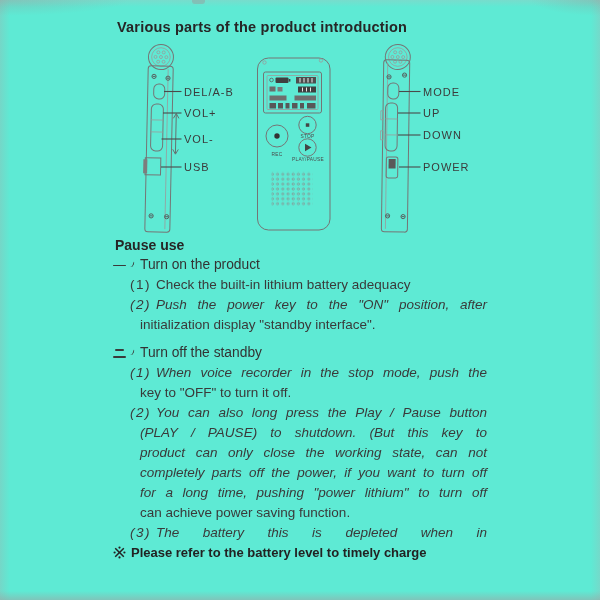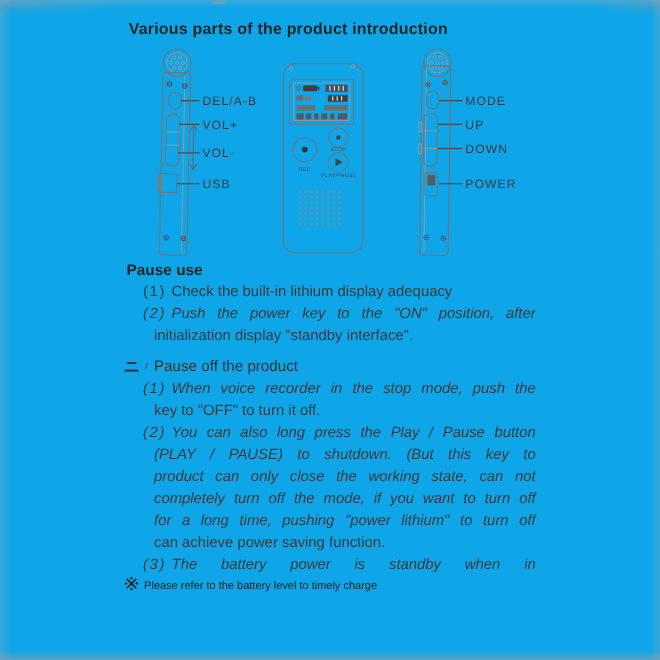--- a/index.html
+++ b/index.html
@@ -1,17 +1,17 @@
 <!DOCTYPE html>
 <html><head>
 <meta charset="utf-8">
 <style>
   html,body{margin:0;padding:0;}
   #page{
-    position:relative;width:600px;height:600px;background:#0ea5e9;
+    position:relative;width:600px;height:600px;background:#5eead4;
     font-family:"Liberation Sans", sans-serif;color:#3d3d3d;overflow:hidden;
   }
   
   .vg{position:absolute;pointer-events:none;}
   .vg-left{left:0;top:0;width:10px;height:600px;background:linear-gradient(to right,rgba(170,170,170,.30),rgba(170,170,170,0));}
   .vg-right{right:0;top:0;width:9px;height:600px;background:linear-gradient(to left,rgba(175,175,175,.28),rgba(175,175,175,0));}
   .vg-top{left:0;top:0;width:600px;height:7px;background:linear-gradient(to bottom,rgba(185,185,185,.28),rgba(185,185,185,0));}
   .vg-bottom{left:0;bottom:0;width:600px;height:9px;background:linear-gradient(to top,rgba(160,160,160,.50),rgba(160,160,160,0));}
   .vg-corner-tl{left:0;top:0;width:130px;height:16px;background:radial-gradient(ellipse at 0 0,rgba(150,150,150,.35),rgba(150,150,150,0) 70%);}
   .vg-corner-tr{right:0;top:0;width:70px;height:16px;background:radial-gradient(ellipse at 100% 0,rgba(150,150,150,.35),rgba(150,150,150,0) 70%);}
@@ -33,21 +33,21 @@
   #diagram text.tiny{font-family:"Liberation Sans",sans-serif;font-size:4.8px;fill:#4a4a4a;letter-spacing:.3px;text-anchor:middle;}
 
   .text-block{position:absolute;left:112px;top:255px;width:375px;font-size:13.5px;color:#3a3a3a;}
   .line{height:20px;line-height:20px;white-space:nowrap;}
   .head{font-size:13.8px;color:#333;}
   .gap-before{margin-top:8px;}
   .item{margin-left:18px;width:357px;}
   .cont{margin-left:28px;width:347px;}
   .just{text-align:justify;text-align-last:justify;font-style:italic;}
   .num{letter-spacing:1.5px;margin-right:5px;}
-  .note-line{font-size:10px;font-weight:normal;color:#222;margin-left:1px;width:396px;}
+  .note-line{font-size:13px;font-weight:bold;color:#222;margin-left:1px;width:396px;}
   .note-line .txt{margin-left:5px;}
 
   
   .cjk{display:inline-block;width:15px;height:13px;position:relative;vertical-align:-2px;}
   .cjk-one::before{content:"";position:absolute;left:1px;right:1px;top:6.5px;height:1.7px;background:#3a3a3a;border-radius:1px;}
   .cjk-two::before{content:"";position:absolute;left:3px;right:3px;top:3px;height:1.6px;background:#3a3a3a;border-radius:1px;}
   .cjk-two::after{content:"";position:absolute;left:1px;right:1px;top:10px;height:1.7px;background:#3a3a3a;border-radius:1px;}
   .dun{display:inline-block;width:8px;height:12px;position:relative;margin-right:5px;}
   .dun::before{content:"";position:absolute;left:2px;top:4px;width:3.5px;height:6px;border-right:1.8px solid #3a3a3a;border-radius:0 0 70% 0;transform:rotate(14deg);}
   .refmark{display:inline-block;vertical-align:-2px;}
@@ -196,61 +196,64 @@
       <text class="lbl" x="423" y="77">UP</text>
       <text class="lbl" x="423" y="99">DOWN</text>
       <text class="lbl" x="423" y="131">POWER</text>
     </g>
   </svg>
 
   <div class="basic-heading">Pause use</div>
 
   <div class="text-block">
 
+    <div class="line head">
+      <span class="cjk cjk-one"></span><span class="dun"></span><span>Turn on the product</span>
+    </div>
 
     <div class="line item">
-      <span class="num">(1)</span><span>Check the built-in lithium display adequacy</span>
+      <span class="num">(1)</span><span>Check the built-in lithium battery adequacy</span>
     </div>
     <div class="line item just">
       <span class="num">(2)</span><span>Push the power key to the "ON" position, after</span>
     </div>
     <div class="line cont">
       <span>initialization display "standby interface".</span>
     </div>
 
     <div class="line head gap-before">
-      <span class="cjk cjk-two"></span><span class="dun"></span><span>Pause off the product</span>
+      <span class="cjk cjk-two"></span><span class="dun"></span><span>Turn off the standby</span>
     </div>
 
     <div class="line item just">
       <span class="num">(1)</span><span>When voice recorder in the stop mode, push the</span>
     </div>
     <div class="line cont">
       <span>key to "OFF" to turn it off.</span>
     </div>
     <div class="line item just">
       <span class="num">(2)</span><span>You can also long press the Play / Pause button</span>
     </div>
     <div class="line cont just">
       <span>(PLAY / PAUSE) to shutdown. (But this key to</span>
     </div>
     <div class="line cont just">
       <span>product can only close the working state, can not</span>
     </div>
     <div class="line cont just">
-      <span>completely turn off the mode, if you want to turn off</span>
+      <span>completely parts off the power, if you want to turn off</span>
     </div>
     <div class="line cont just">
       <span>for a long time, pushing "power lithium" to turn off</span>
     </div>
     <div class="line cont">
       <span>can achieve power saving function.</span>
     </div>
     <div class="line item just">
-      <span class="num">(3)</span><span>The battery power is standby when in</span>
+      <span class="num">(3)</span><span>The battery this is depleted when in</span>
     </div>
 
     <div class="line note-line">
       <span class="refmark"><svg width="13" height="13" viewBox="0 0 13 13">
             <line x1="2.2" y1="2.2" x2="10.8" y2="10.8" stroke="#222" stroke-width="1.5"></line>
             <line x1="10.8" y1="2.2" x2="2.2" y2="10.8" stroke="#222" stroke-width="1.5"></line>
             <circle cx="6.5" cy="1.6" r="1.1" fill="#222"></circle>
             <circle cx="6.5" cy="11.4" r="1.1" fill="#222"></circle>
             <circle cx="1.6" cy="6.5" r="1.1" fill="#222"></circle>
             <circle cx="11.4" cy="6.5" r="1.1" fill="#222"></circle>

